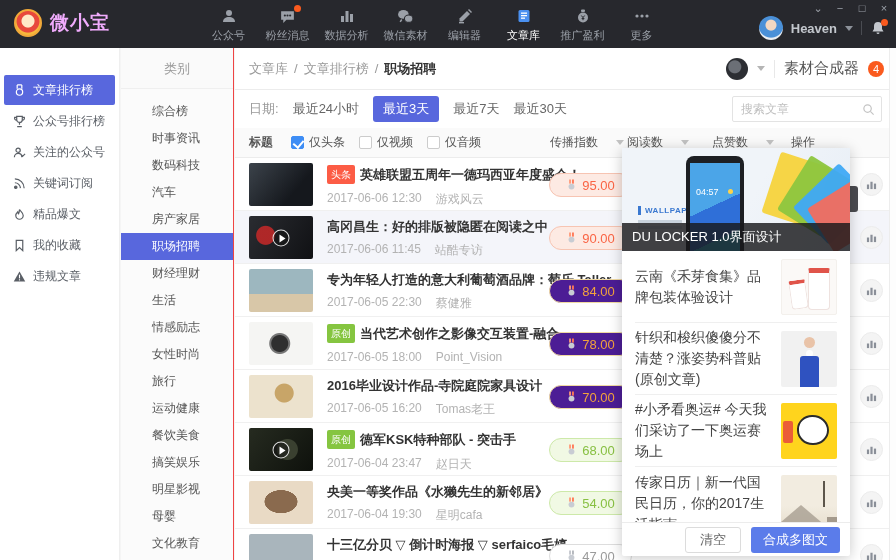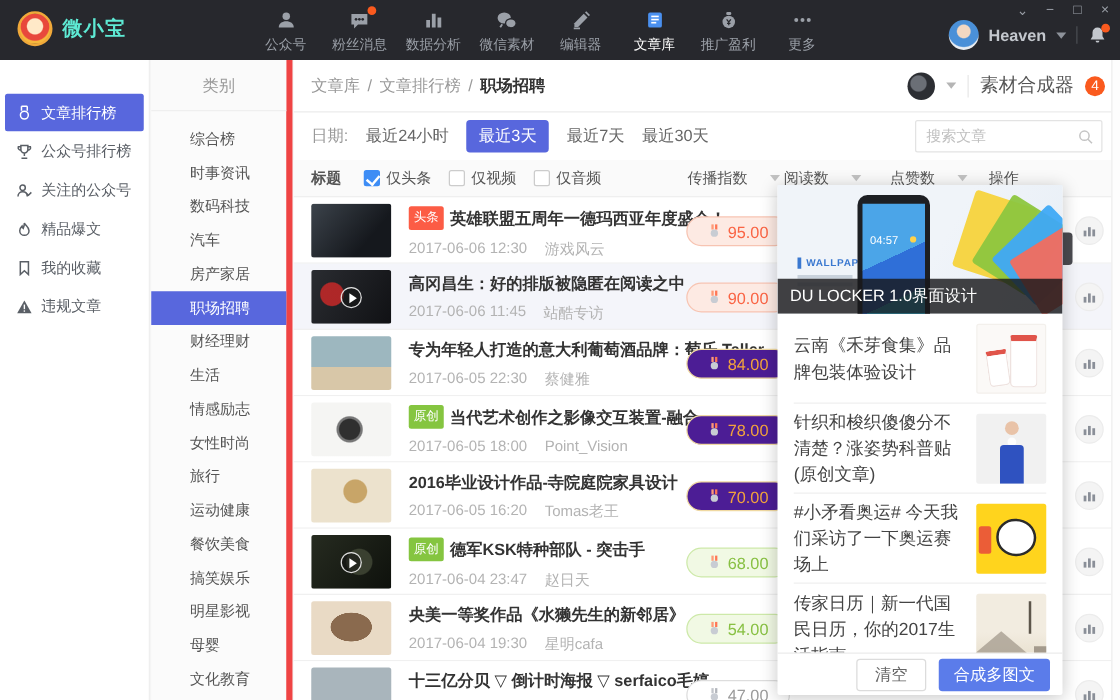--- a/index.html
+++ b/index.html
@@ -3,21 +3,21 @@
 <meta charset="utf-8">
 <style>
   * { margin:0; padding:0; box-sizing:border-box; }
   html,body { width:896px; height:560px; overflow:hidden; }
   body { font-family:"Liberation Sans","DejaVu Sans",sans-serif; background:#f5f5f5; position:relative; font-size:13px; color:#333; }
 
   
   .navbar { position:absolute; left:0; top:0; width:896px; height:48px; background:#27282d; z-index:30; }
   .logo { position:absolute; left:14px; top:9px; display:flex; align-items:center; gap:8px; }
   .logo-badge { width:28px; height:28px; border-radius:50%; background:radial-gradient(circle at 50% 42%, #ffe9c8 0 6px, #e8483c 7px 11px, #f6b83c 12px); border:2px solid #f0a93a; }
-  .logo-text { color:#5eead4; font-size:16px; font-weight:bold; letter-spacing:1px; }
+  .logo-text { color:#f0abfc; font-size:19px; font-weight:bold; letter-spacing:1px; }
   .nav-items { position:absolute; left:199px; top:7px; display:flex; }
   .nav-item { width:59px; display:flex; flex-direction:column; align-items:center; gap:3px; color:#9ba0a8; position:relative; cursor:pointer; }
   .nav-item .nico { width:18px; height:18px; display:flex; align-items:center; justify-content:center; }
   .nav-item .nlabel { font-size:11px; }
   .nav-item.active .nlabel { color:#fff; }
   .nav-item.active .nico { color:#4a90f0; }
   .nav-dot { position:absolute; top:-2px; right:16px; width:7px; height:7px; border-radius:50%; background:#fa5a1e; }
   .win-controls { position:absolute; right:6px; top:2px; display:flex; gap:10px; color:#9ba0a8; font-size:11px; z-index:31; }
   .win-controls span { cursor:pointer; width:12px; text-align:center; }
   .user-cluster { position:absolute; right:10px; top:16px; display:flex; align-items:center; gap:8px; color:#c3c7cd;font-weight:bold; }
@@ -28,21 +28,21 @@
   .bell .nav-dot { right:-2px; top:-1px; }
 
   
   .sidebar { position:absolute; left:0; top:48px; width:120px; bottom:0; background:#fff; border-right:1px solid #efefef; z-index:5; }
   .side-item { height:30px; margin:1px 4px; display:flex; align-items:center; gap:7px; padding-left:9px; color:#5a5f66; cursor:pointer; border-radius:2px; font-size:12px; white-space:nowrap; }
   .sidebar .side-item:first-child { margin-top:27px; }
   .side-item.active { background:#5867dd; color:#fff; }
   .side-item svg { flex:0 0 auto; }
 
   
-  .categories { position:absolute; left:121px; top:48px; width:113px; bottom:0; background:#fbfbfb; border-right:5px solid #ef4444; z-index:5; }
+  .categories { position:absolute; left:121px; top:48px; width:113px; bottom:0; background:#fbfbfb; border-right:1px solid #ef4444; z-index:5; }
   .cat-header { height:41px; line-height:41px; text-align:center; color:#999; border-bottom:1px solid #efefef; background:#fafafa; font-size:13px; }
   .cat-item { height:27px; line-height:27px; padding-left:31px; color:#555; font-size:12px; cursor:pointer; white-space:nowrap; }
   .cat-item.active { background:#5867dd; color:#fff; }
 
   
   .main { position:absolute; left:235px; top:48px; right:0; bottom:0; background:#fff; }
   .toolbar { height:42px; border-bottom:1px solid #ececec; background:#fff; display:flex; align-items:center; padding:0 12px 0 14px; }
   .breadcrumb { color:#999; font-size:13px; display:flex; gap:6px; align-items:center; }
   .breadcrumb .crumb-last { color:#333; font-weight:bold; }
   .toolbar-right { margin-left:auto; display:flex; align-items:center; gap:9px; }
@@ -279,20 +279,29 @@
         <svg width="13" height="13" viewBox="0 0 14 14" stroke="currentColor" fill="none" stroke-width="1.3">
           <circle cx="5.5" cy="4.5" r="2.3"></circle>
           <path d="M1.5 12c0-2.6 1.9-4 4-4s4 1.4 4 4M9 9.5l1.5 1.5 2.5-2.5"></path>
         </svg>
       </span>
     <span>关注的公众号</span>
   </div>
   <div class="side-item">
     <span>
         <svg width="13" height="13" viewBox="0 0 14 14" stroke="currentColor" fill="none" stroke-width="1.3">
+          <circle cx="3" cy="11" r="1.3" fill="currentColor"></circle>
+          <path d="M2 6.2A6 6 0 018 12M2 2a10 10 0 0110 10"></path>
+        </svg>
+      </span>
+    <span>关键词订阅</span>
+  </div>
+  <div class="side-item">
+    <span>
+        <svg width="13" height="13" viewBox="0 0 14 14" stroke="currentColor" fill="none" stroke-width="1.3">
           <path d="M7 1.5c.8 2 4 3.3 4 6.6a4 4 0 11-8 0c0-1.8 1-2.9 2-3.9.1.9.4 1.5 1 2 .5-1.4 1-2.9 1-4.7z"></path>
         </svg>
       </span>
     <span>精品爆文</span>
   </div>
   <div class="side-item">
     <span>
         <svg width="13" height="13" viewBox="0 0 14 14" stroke="currentColor" fill="none" stroke-width="1.3">
           <path d="M3.5 1.5h7v11L7 9.3l-3.5 3.2z"></path>
         </svg>

